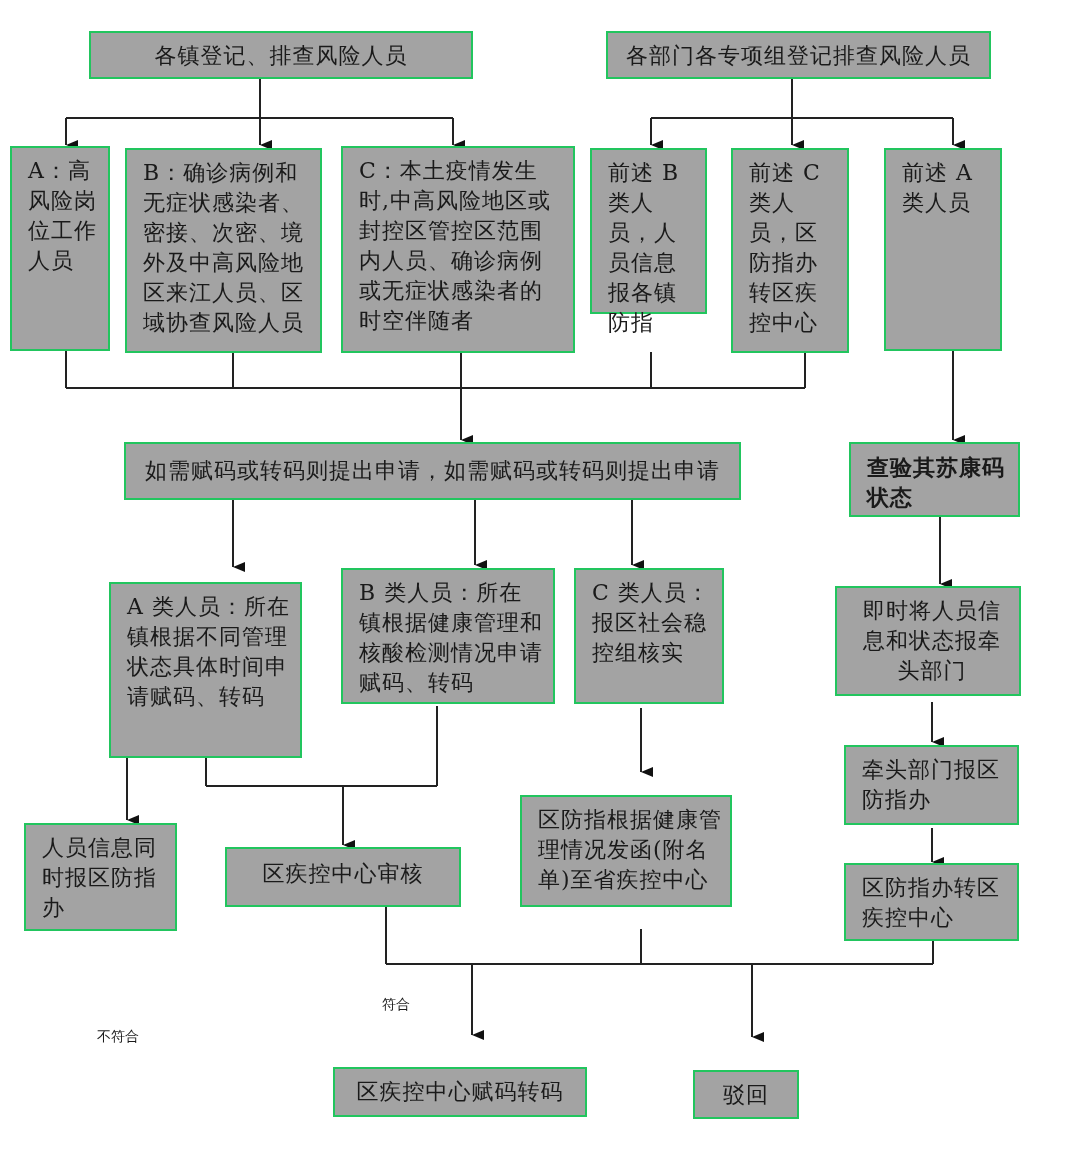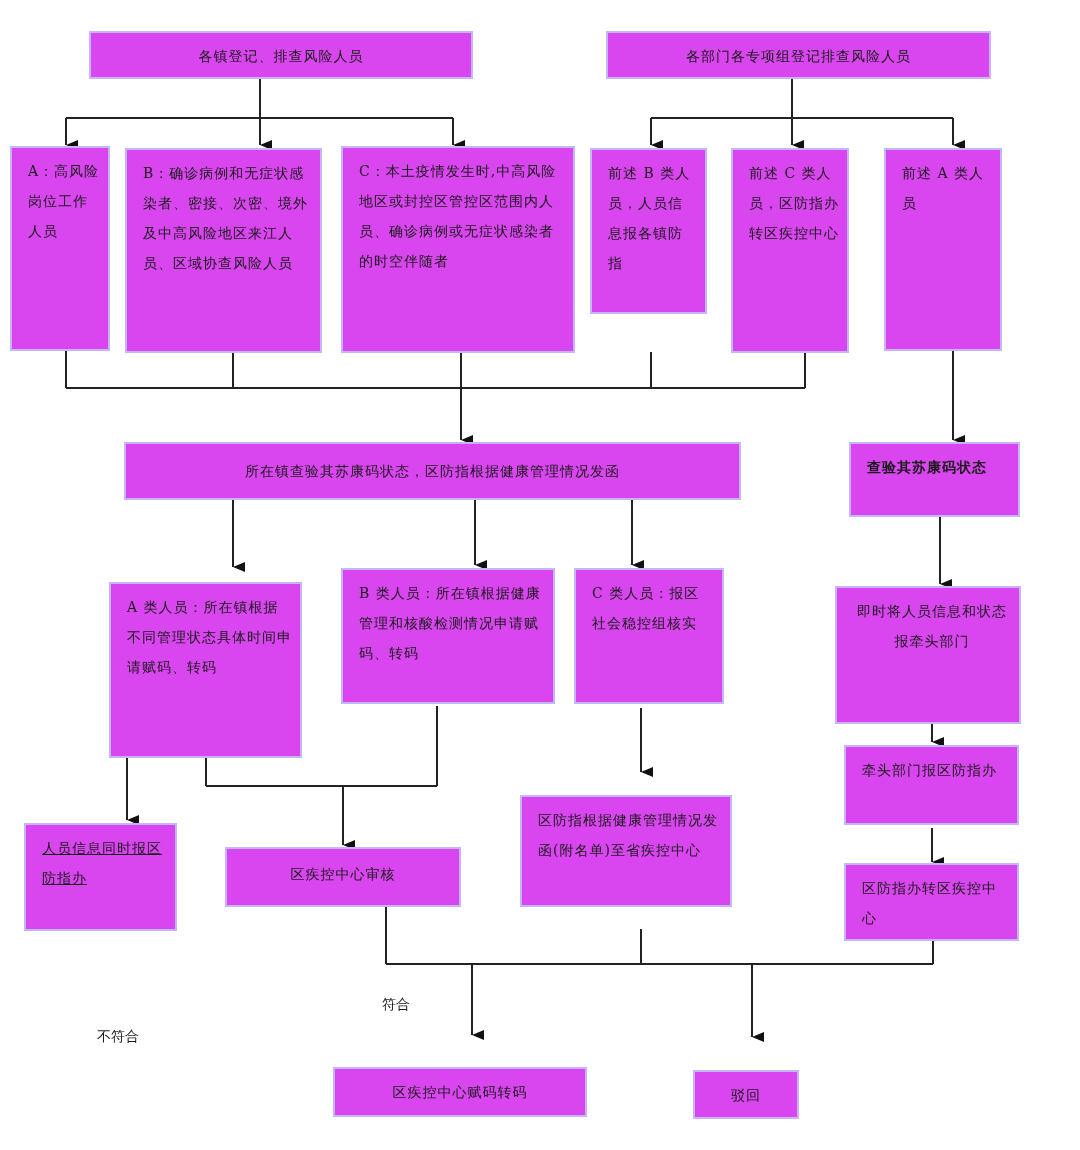--- a/index.html
+++ b/index.html
@@ -1,19 +1,19 @@
 <!DOCTYPE html>
 <html><head>
 <meta charset="utf-8">
 <style>
   html, body { margin:0; padding:0; background:#ffffff; }
   body { width:1080px; height:1150px; position:relative; overflow:hidden;
          font-family:"DejaVu Serif","Liberation Serif",serif; color:#1a1a1a; }
-  .box { position:absolute; border:2px solid #c4b5fd; background:#d946ef; box-sizing:border-box;
-         font-size:14px; line-height:30px; letter-spacing:1px; }
+  .box { position:absolute; border:2px solid #22c55e; background:#a3a3a3; box-sizing:border-box;
+         font-size:22px; line-height:30px; letter-spacing:1px; }
   .box .t { display:block; }
   .lbl { position:absolute; font-size:14px; }
   svg.lines { position:absolute; left:0; top:0; }
 </style>
 </head>
 <body>
 
 <svg class="lines" width="1080" height="1150">
   <defs>
     <marker id="ah" markerWidth="10" markerHeight="12" refX="5" refY="12" orient="auto" markerUnits="userSpaceOnUse" viewBox="0 0 10 12">
@@ -91,40 +91,40 @@
   <span class="t">前述 B 类人员，人员信息报各镇防指</span>
   </div>
 <div class="box" style="left:731px;top:148px;width:118px;height:205px;padding:8px 8px 0 16px;">
   <span class="t">前述 C 类人员，区防指办转区疾控中心</span>
   </div>
 <div class="box" style="left:884px;top:148px;width:118px;height:203px;padding:8px 8px 0 16px;">
   <span class="t">前述 A 类人员</span>
   </div>
 
 <div class="box" style="left:124px;top:442px;width:617px;height:58px;text-align:center;padding-top:12px;">
-  <span class="t">所在镇查验其苏康码状态，区防指根据健康管理情况发函</span>
+  <span class="t">如需赋码或转码则提出申请，如需赋码或转码则提出申请</span>
   </div>
 <div class="box" style="left:849px;top:442px;width:171px;height:75px;padding:8px 8px 0 16px;font-weight:bold;">
   <span class="t">查验其苏康码状态</span>
   </div>
 
 <div class="box" style="left:109px;top:570px;width:193px;height:176px;padding:8px 8px 8px 16px;margin-top:12px;">
   <span class="t">A 类人员：所在镇根据不同管理状态具体时间申请赋码、转码</span>
   </div>
 <div class="box" style="left:341px;top:568px;width:214px;height:136px;padding:8px 8px 0 16px;">
   <span class="t">B 类人员：所在镇根据健康管理和核酸检测情况申请赋码、转码</span>
   </div>
 <div class="box" style="left:574px;top:568px;width:150px;height:136px;padding:8px 8px 0 16px;">
   <span class="t">C 类人员：报区社会稳控组核实</span>
   </div>
-<div class="box" style="left:835px;top:586px;width:186px;height:138px;padding:8px 8px 0 16px;text-align:center;">
+<div class="box" style="left:835px;top:586px;width:186px;height:110px;padding:8px 8px 0 16px;text-align:center;">
   <span class="t">即时将人员信息和状态报牵头部门</span>
   </div>
 
-<div class="box" style="left:24px;top:823px;width:153px;height:108px;padding:8px 8px 0 16px;text-decoration:underline;">
+<div class="box" style="left:24px;top:823px;width:153px;height:108px;padding:8px 8px 0 16px;">
   <span class="t">人员信息同时报区防指办</span>
   </div>
 <div class="box" style="left:210px;top:847px;width:236px;height:60px;text-align:center;padding-top:10px;margin-left:15px;">
   <span class="t">区疾控中心审核</span>
   </div>
 <div class="box" style="left:520px;top:795px;width:212px;height:112px;padding:8px 8px 0 16px;">
   <span class="t">区防指根据健康管理情况发函(附名单)至省疾控中心</span>
   </div>
 <div class="box" style="left:844px;top:745px;width:175px;height:80px;padding:8px 8px 0 16px;">
   <span class="t">牵头部门报区防指办</span>

